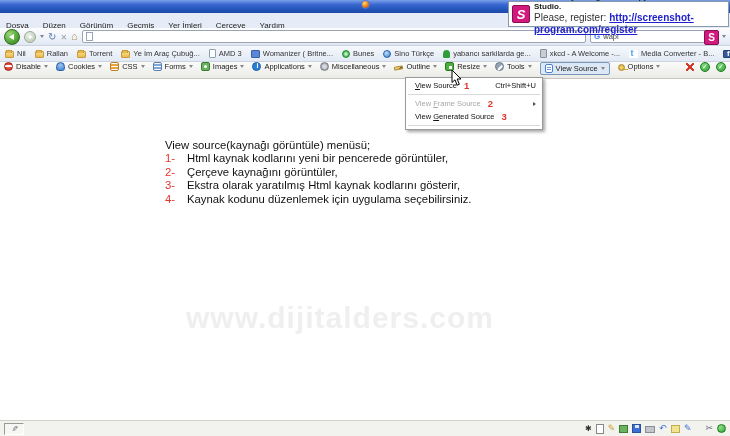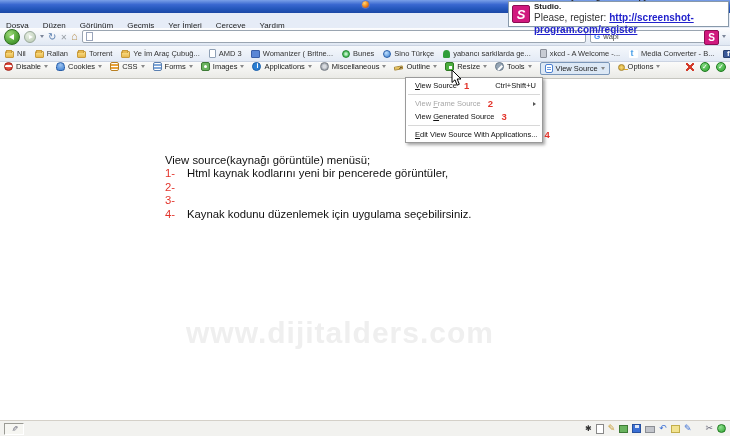--- a/index.html
+++ b/index.html
@@ -118,21 +118,21 @@
   .banner { position:absolute; left:508px; top:1px; width:221px; height:26px; background:#fff; border:1px solid #8899aa;
     display:flex; align-items:center; padding:2px 3px; gap:4px; z-index:50; }
   .banner-logo { width:18px; height:18px; background:#d1197e; border:1px solid #8a0d52; border-radius:2px; color:#fff;
     font-size:13px; font-weight:bold; display:flex; align-items:center; justify-content:center; flex:none; font-style:italic; }
   .banner-lines { display:flex; flex-direction:column; line-height:1.25; }
   .banner-l1 { font-size:8px; font-weight:bold; color:#222; }
   .banner-l2 { font-size:10px; color:#333; }
   .banner-link { color:#2222cc; text-decoration:underline; font-weight:bold; margin-left:3px; }
 
   
-  .content { position:absolute; left:0; top:94px; width:730px; height:341px; background:#fff; }
+  .content { position:absolute; left:0; top:79px; width:730px; height:341px; background:#fff; }
   .textblock { position:absolute; left:165px; top:60px; font-size:11.3px; color:#111; line-height:13.4px; }
   .trow { display:flex; }
   .tnum { width:22px; color:#e2342b; flex:none; }
   .watermark { position:absolute; left:186px; top:222px; width:360px; font-size:30px; font-weight:bold; color:#efefef;
     letter-spacing:1px; white-space:nowrap; }
 
   
   .cursor { position:absolute; left:451px; top:70px; z-index:70; }
 
   
@@ -322,23 +322,25 @@
   <div class="content">
     <div class="watermark">www.dijitalders.com</div>
     <div class="textblock">
       <div>View source(kaynağı görüntüle) menüsü;</div>
       <div class="trow">
         <span class="tnum">1-</span>
         <span>Html kaynak kodlarını yeni bir pencerede görüntüler,</span>
       </div>
       <div class="trow">
         <span class="tnum">2-</span>
+        <span>Çerçeve kaynağını görüntüler,</span>
       </div>
       <div class="trow">
         <span class="tnum">3-</span>
+        <span>Ekstra olarak yaratılmış Html kaynak kodlarını gösterir,</span>
       </div>
       <div class="trow">
         <span class="tnum">4-</span>
         <span>Kaynak kodunu düzenlemek için uygulama seçebilirsiniz.</span>
       </div>
     </div>
   </div>
 
   <div class="dropdown">
     <div class="mrow">
@@ -350,24 +352,20 @@
     <div class="mrow disabled">
       <span><span>View </span><u>F</u><span>rame Source</span></span>
       <span class="annot">2</span>
       <span class="msub"></span>
     </div>
     <div class="mrow">
       <span><span>View </span><u>G</u><span>enerated Source</span></span>
       <span class="annot">3</span>
     </div>
     <div class="msep"></div>
-    <div class="mrow">
-      <span><span></span><u>E</u><span>dit View Source With Applications...</span></span>
-      <span class="annot">4</span>
-    </div>
   </div>
 
   <svg class="cursor" width="12" height="17" viewBox="0 0 12 17">
     <polygon points="1,0 1,12.5 4,9.8 6.1,15.2 8.3,14.3 6.2,9 10,9" fill="#fff" stroke="#000" stroke-width="1"></polygon>
   </svg>
 
   <div class="banner">
     <span class="banner-logo">S</span>
     <span class="banner-lines">
       <span class="banner-l1">Created by Unregistered copy of Screenshot Studio.</span>

